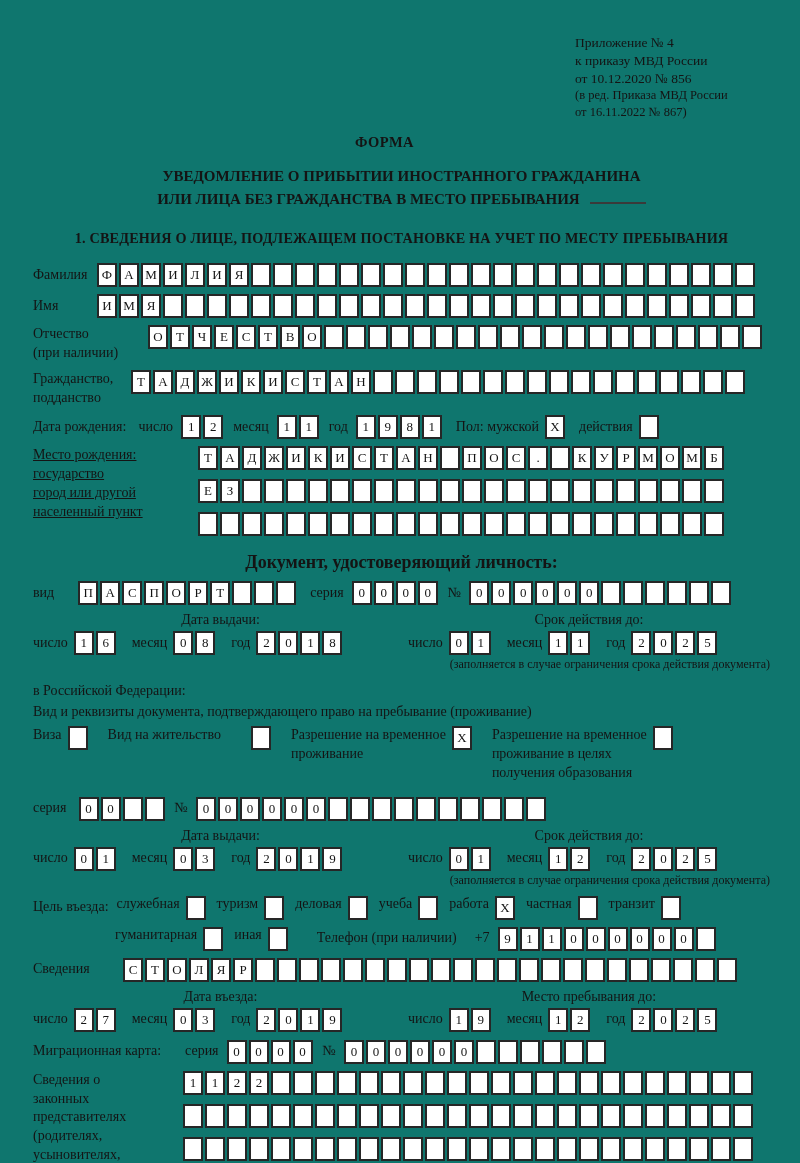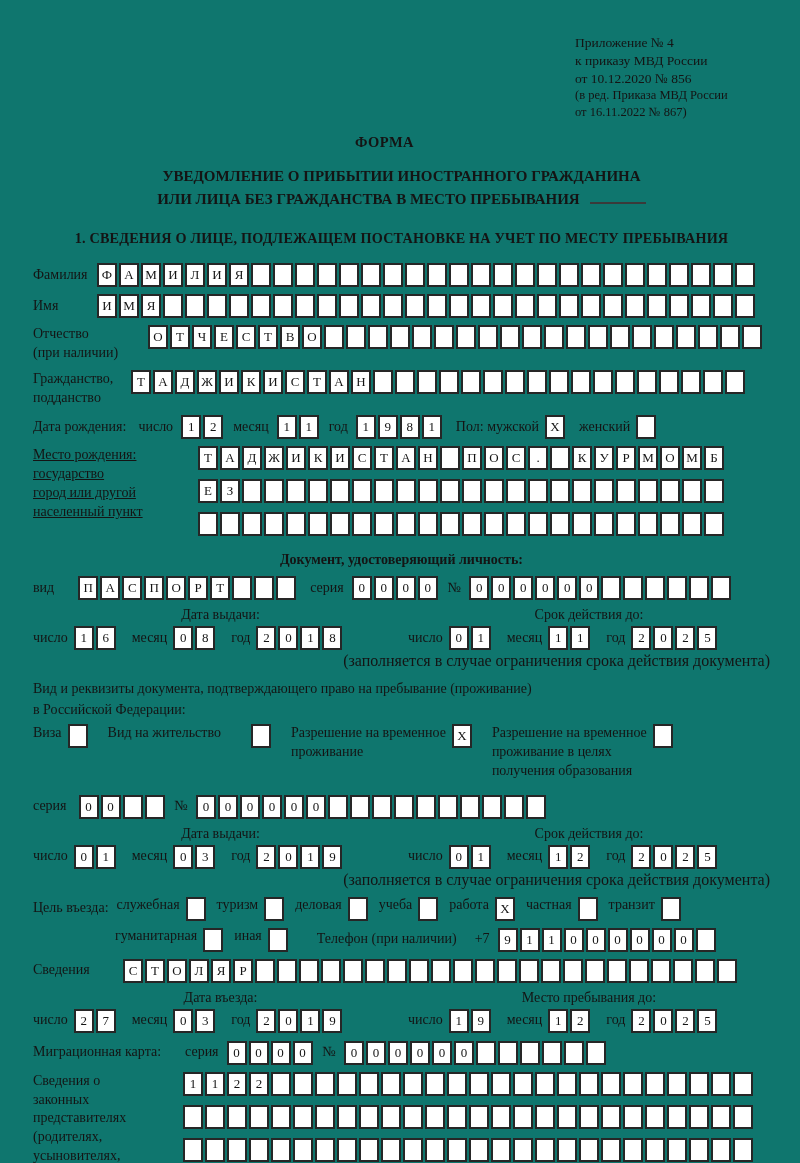--- a/index.html
+++ b/index.html
@@ -25,30 +25,30 @@
   .cells { display:inline-flex; flex:none; }
   .box {
     display:inline-block; width:16px; height:20px; border:2px solid #262626;
     margin-right:2px; text-align:center; line-height:20px; font-size:13px;
     flex:none; background:#fff;
   }
   .box.single { margin-left:6px; }
   .cellstack .cells { margin-bottom:9px; }
   .gap8 { width:8px; flex:none; } .gap12 { width:12px; flex:none; }
   .gap18 { width:18px; flex:none; } .gap24 { width:24px; flex:none; }
-  .doc-head { text-align:center; font-weight:bold; font-size:14px; margin:4px 0 8px 0; }
+  .doc-head { text-align:center; font-weight:bold; font-size:18px; margin:4px 0 8px 0; }
   .dates { display:flex; margin-bottom:2px; }
   .dcol { display:flex; flex-direction:column; }
   .dcol.left { width:375px; flex:none; }
   .dcol.right { flex:1; }
   .dhead { text-align:center; font-size:14px; margin-bottom:3px; }
   .dline { display:flex; align-items:center; }
   .dline .lbl { margin-right:6px; }
   .dline .grp { margin-right:14px; display:flex; align-items:center; }
-  .note { text-align:right; font-size:16px; margin:2px 0 8px 0; }
+  .note { text-align:right; font-size:12px; margin:2px 0 8px 0; }
   .plain { line-height:1.5; }
   .rvp-row { display:flex; align-items:flex-start; margin:4px 0 14px 0; }
   .stack { text-align:left; line-height:1.35; white-space:pre-line; flex:none; }
   .opt { display:inline-flex; align-items:flex-start; margin-right:9px; }
   .opt .olbl { margin-right:6px; }
   .indent { margin-left:82px; }
 </style>
 </head>
 <body>
 
@@ -237,21 +237,21 @@
       <span class="cells">
           <span class="box">1</span>
           <span class="box">9</span>
           <span class="box">8</span>
           <span class="box">1</span>
         </span>
       <span class="gap12"></span>
       <span class="lbl">Пол: мужской</span>
       <span class="box single">X</span>
       <span class="gap12"></span>
-      <span class="lbl">женский</span>
+      <span class="lbl">действия</span>
       <span class="box single"></span>
     </div>
 
     <div class="row top">
       <div class="lbl w165">Место рождения:
 государство
 город или другой
 населенный пункт</div>
       <div class="cellstack">
         <div class="cells">
@@ -421,22 +421,22 @@
               <span class="box">2</span>
               <span class="box">0</span>
               <span class="box">2</span>
               <span class="box">5</span>
             </span>
         </div>
       </div>
     </div>
     <div class="note">(заполняется в случае ограничения срока действия документа)</div>
 
+    <div class="plain">в Российской Федерации:</div>
     <div class="plain">Вид и реквизиты документа, подтверждающего право на пребывание (проживание)</div>
-    <div class="plain">в Российской Федерации:</div>
 
     <div class="rvp-row">
       <span class="lbl">Виза</span>
       <span class="box single"></span>
       <span class="gap18"></span>
       <span class="lbl">Вид на жительство</span>
       <span class="gap24"></span>
       <span class="box single"></span>
       <span class="gap18"></span>
       <span class="stack">Разрешение на временное

